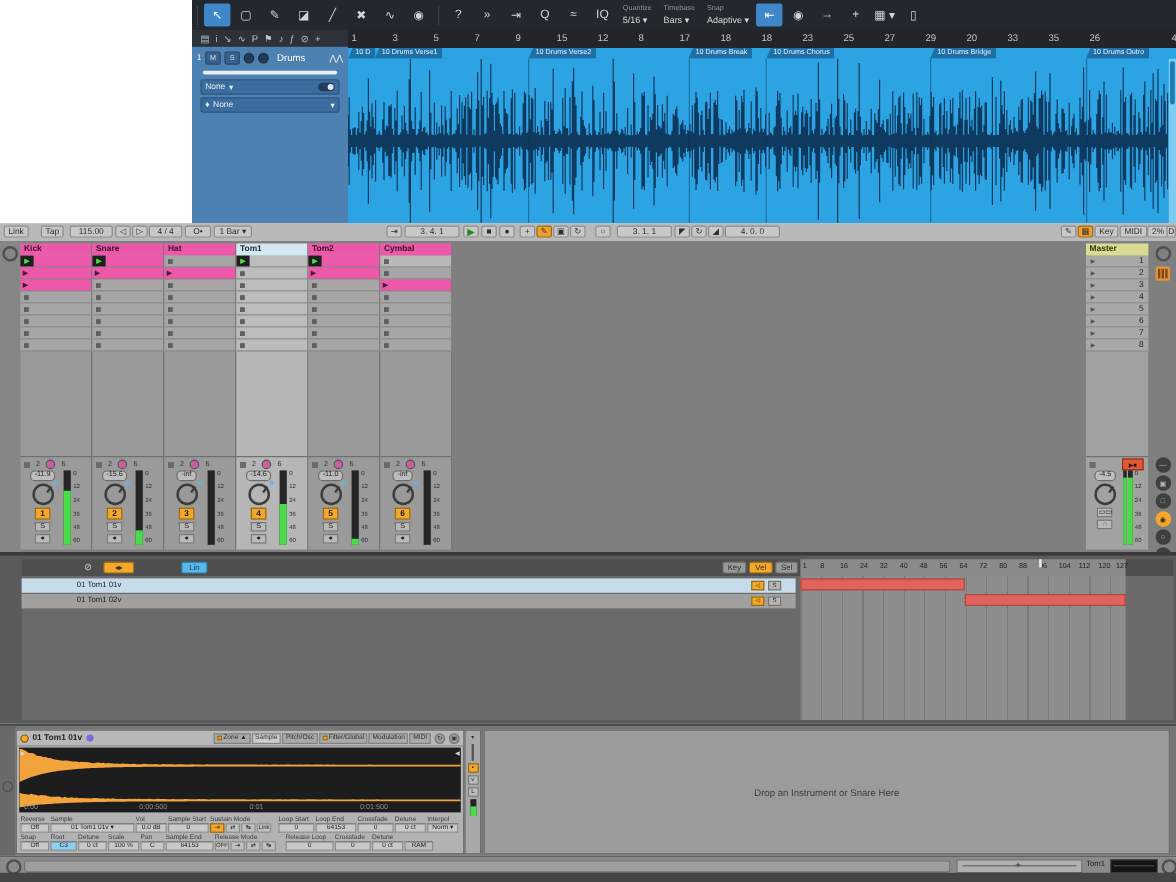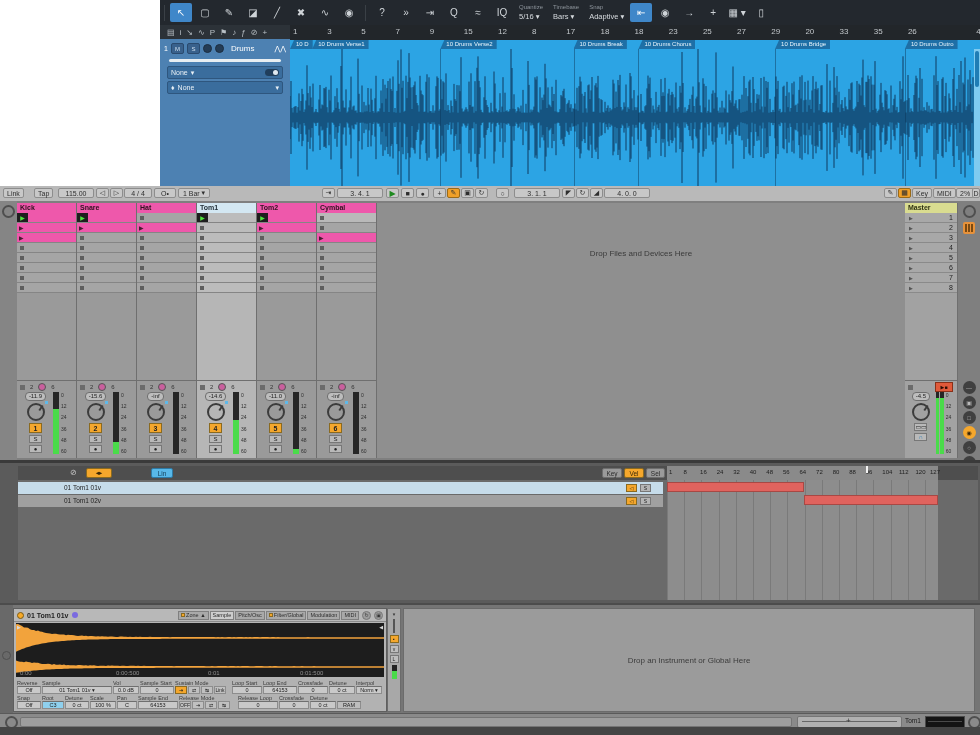--- a/index.html
+++ b/index.html
@@ -692,23 +692,20 @@
                 <span>12</span>
                 <span>24</span>
                 <span>36</span>
                 <span>48</span>
                 <span>60</span>
               </div>
             </div>
           </div>
         </div>
       </div>
-    <div id="dropzone">
-      <div>Drop Files and Devices Here</div>
-    </div>
     <div id="master">
       <div class="mhead">Master</div>
       <div id="scenes">
           <div class="scene">
             <span class="tri">▶</span>
             <span>1</span>
           </div>
           <div class="scene">
             <span class="tri">▶</span>
             <span>2</span>
@@ -991,21 +988,21 @@
       <span style="width:2px;height:14px;background:#555"></span>
       <span class="ms-box orange">▪</span>
       <span class="ms-box">v</span>
       <span class="ms-box">L</span>
       <span class="ms-meter">
           <span class="fill"></span>
         </span>
     </div>
 
     <div id="dropinst">
-      <span>Drop an Instrument or Global Here</span>
+      <span>Drop an Instrument or Snare Here</span>
     </div>
   </div>
 
   <div id="status">
     <div class="ringicon" style="position:absolute;left:5px;top:2px"></div>
     <div id="info-line"></div>
     <div id="zoom-slider">
       <div class="line"></div>
         <div class="plus">+</div>
     </div>

